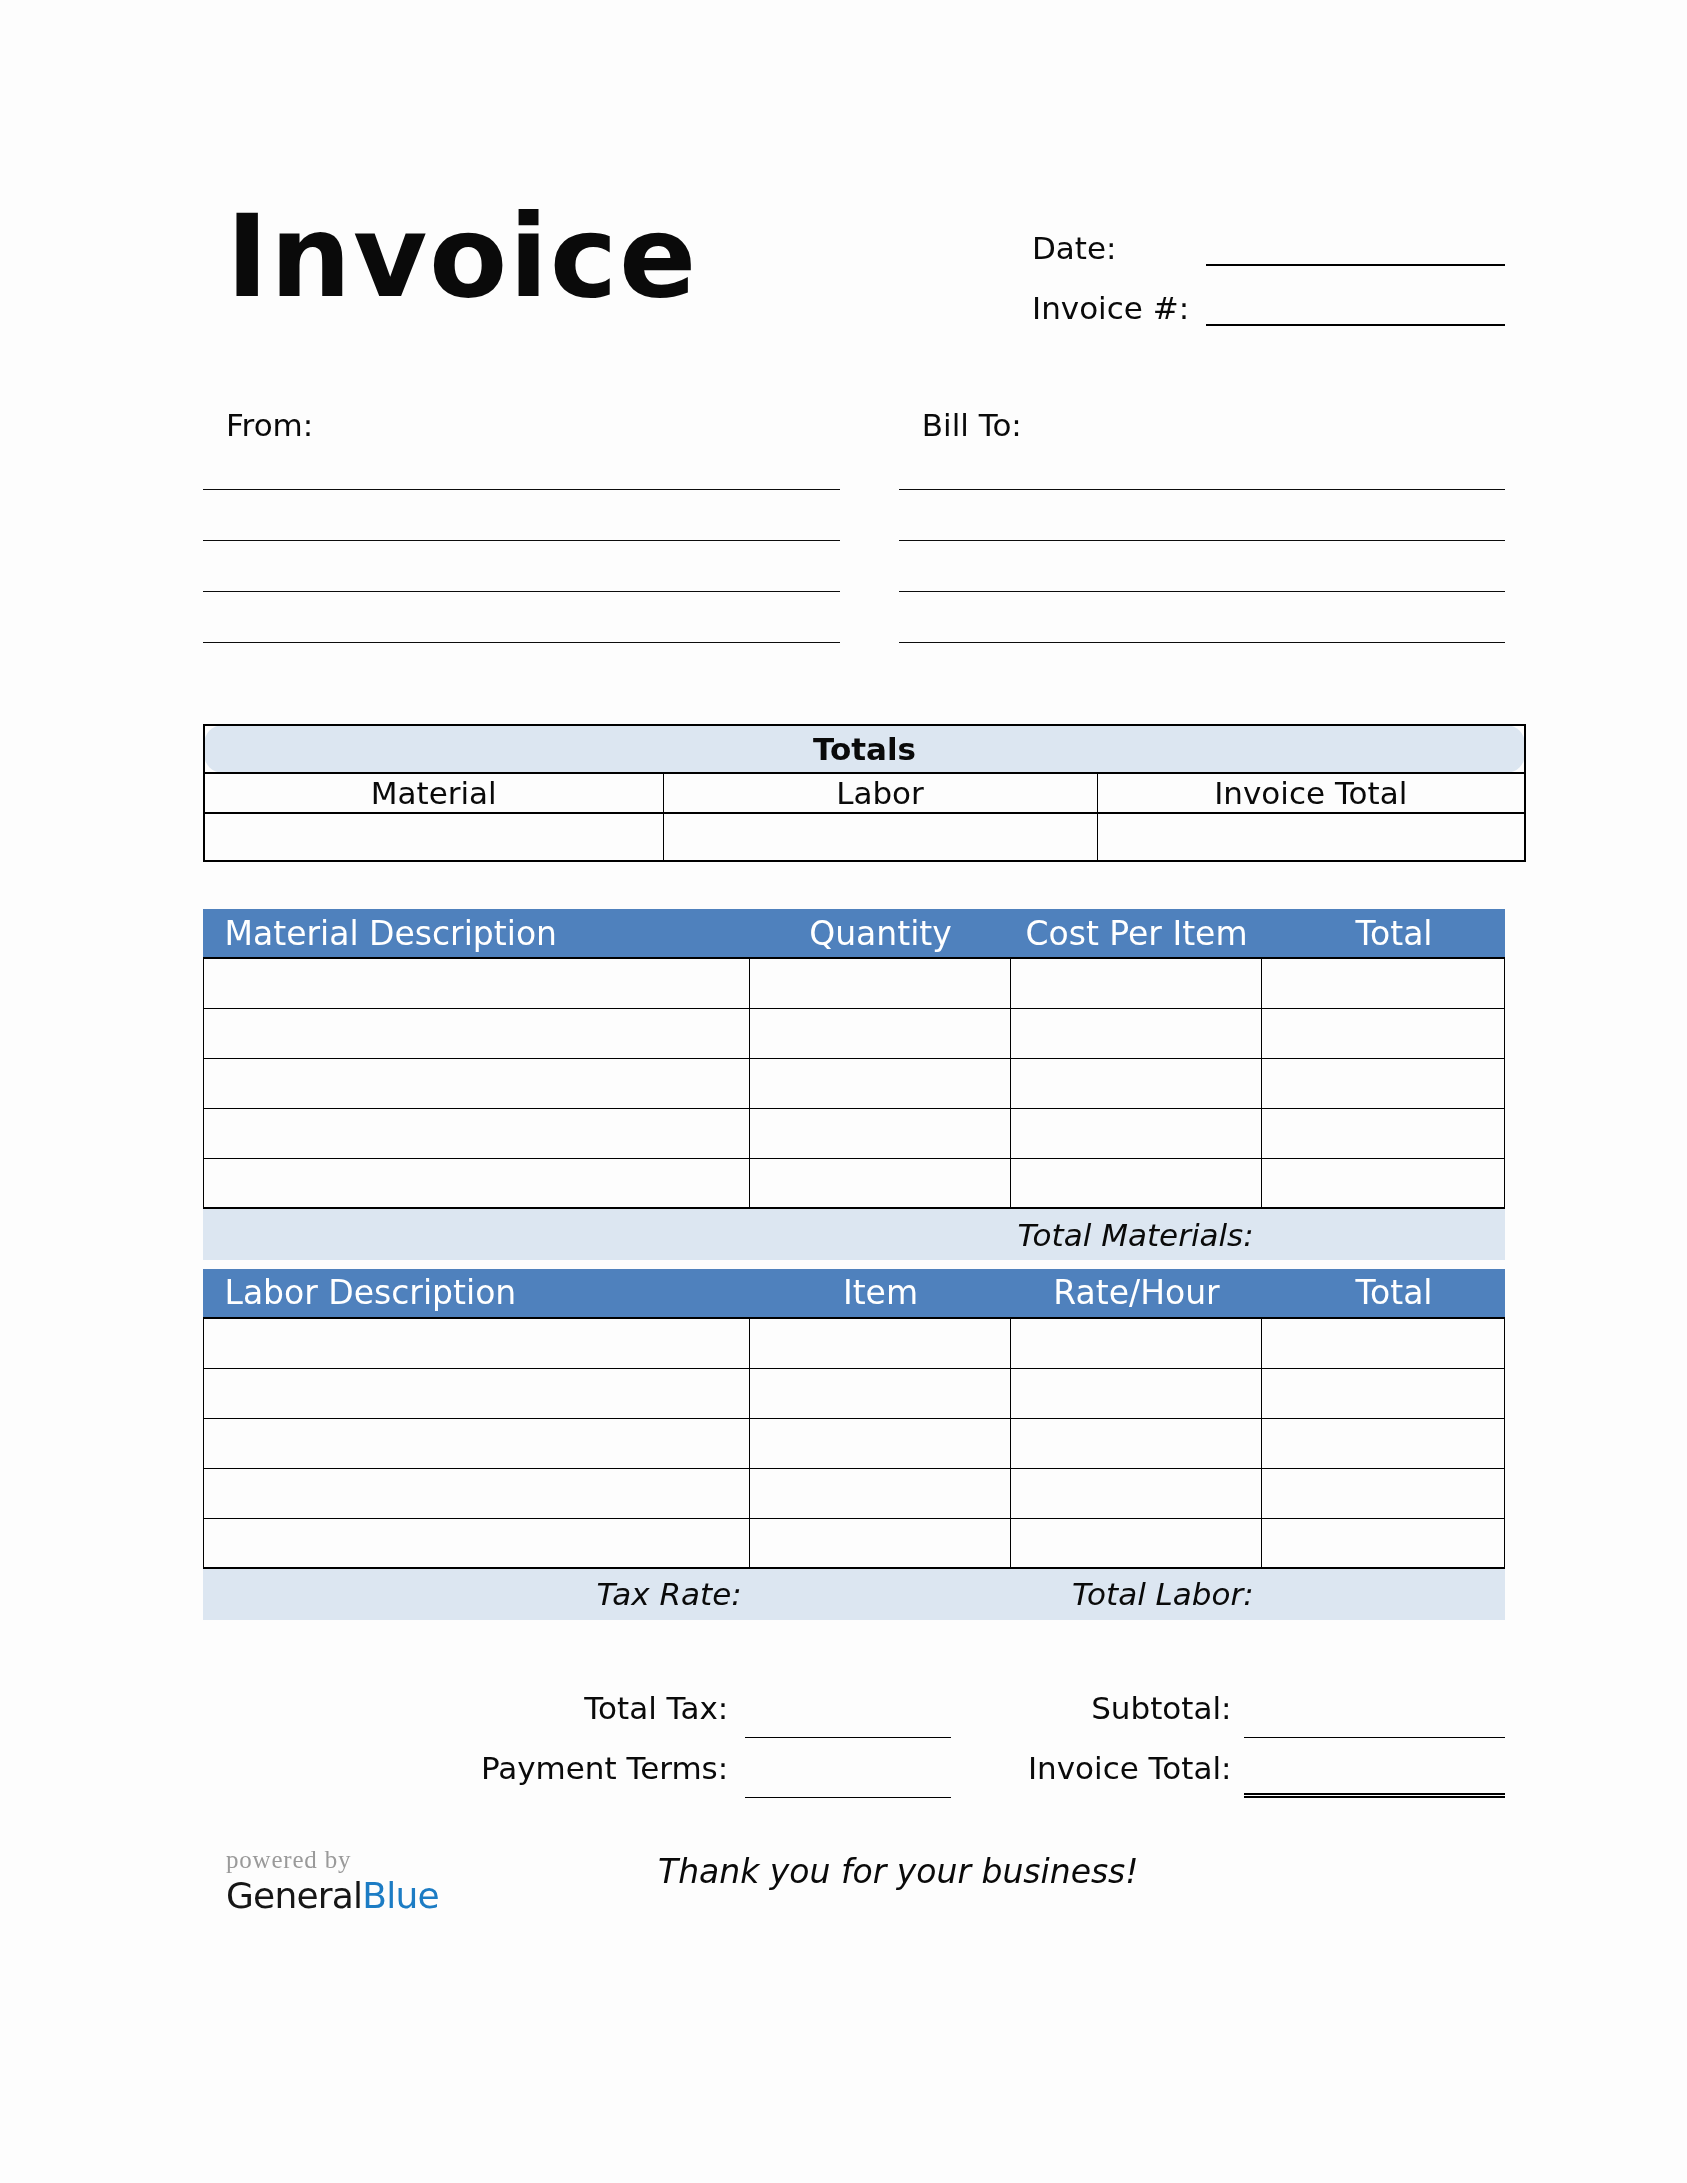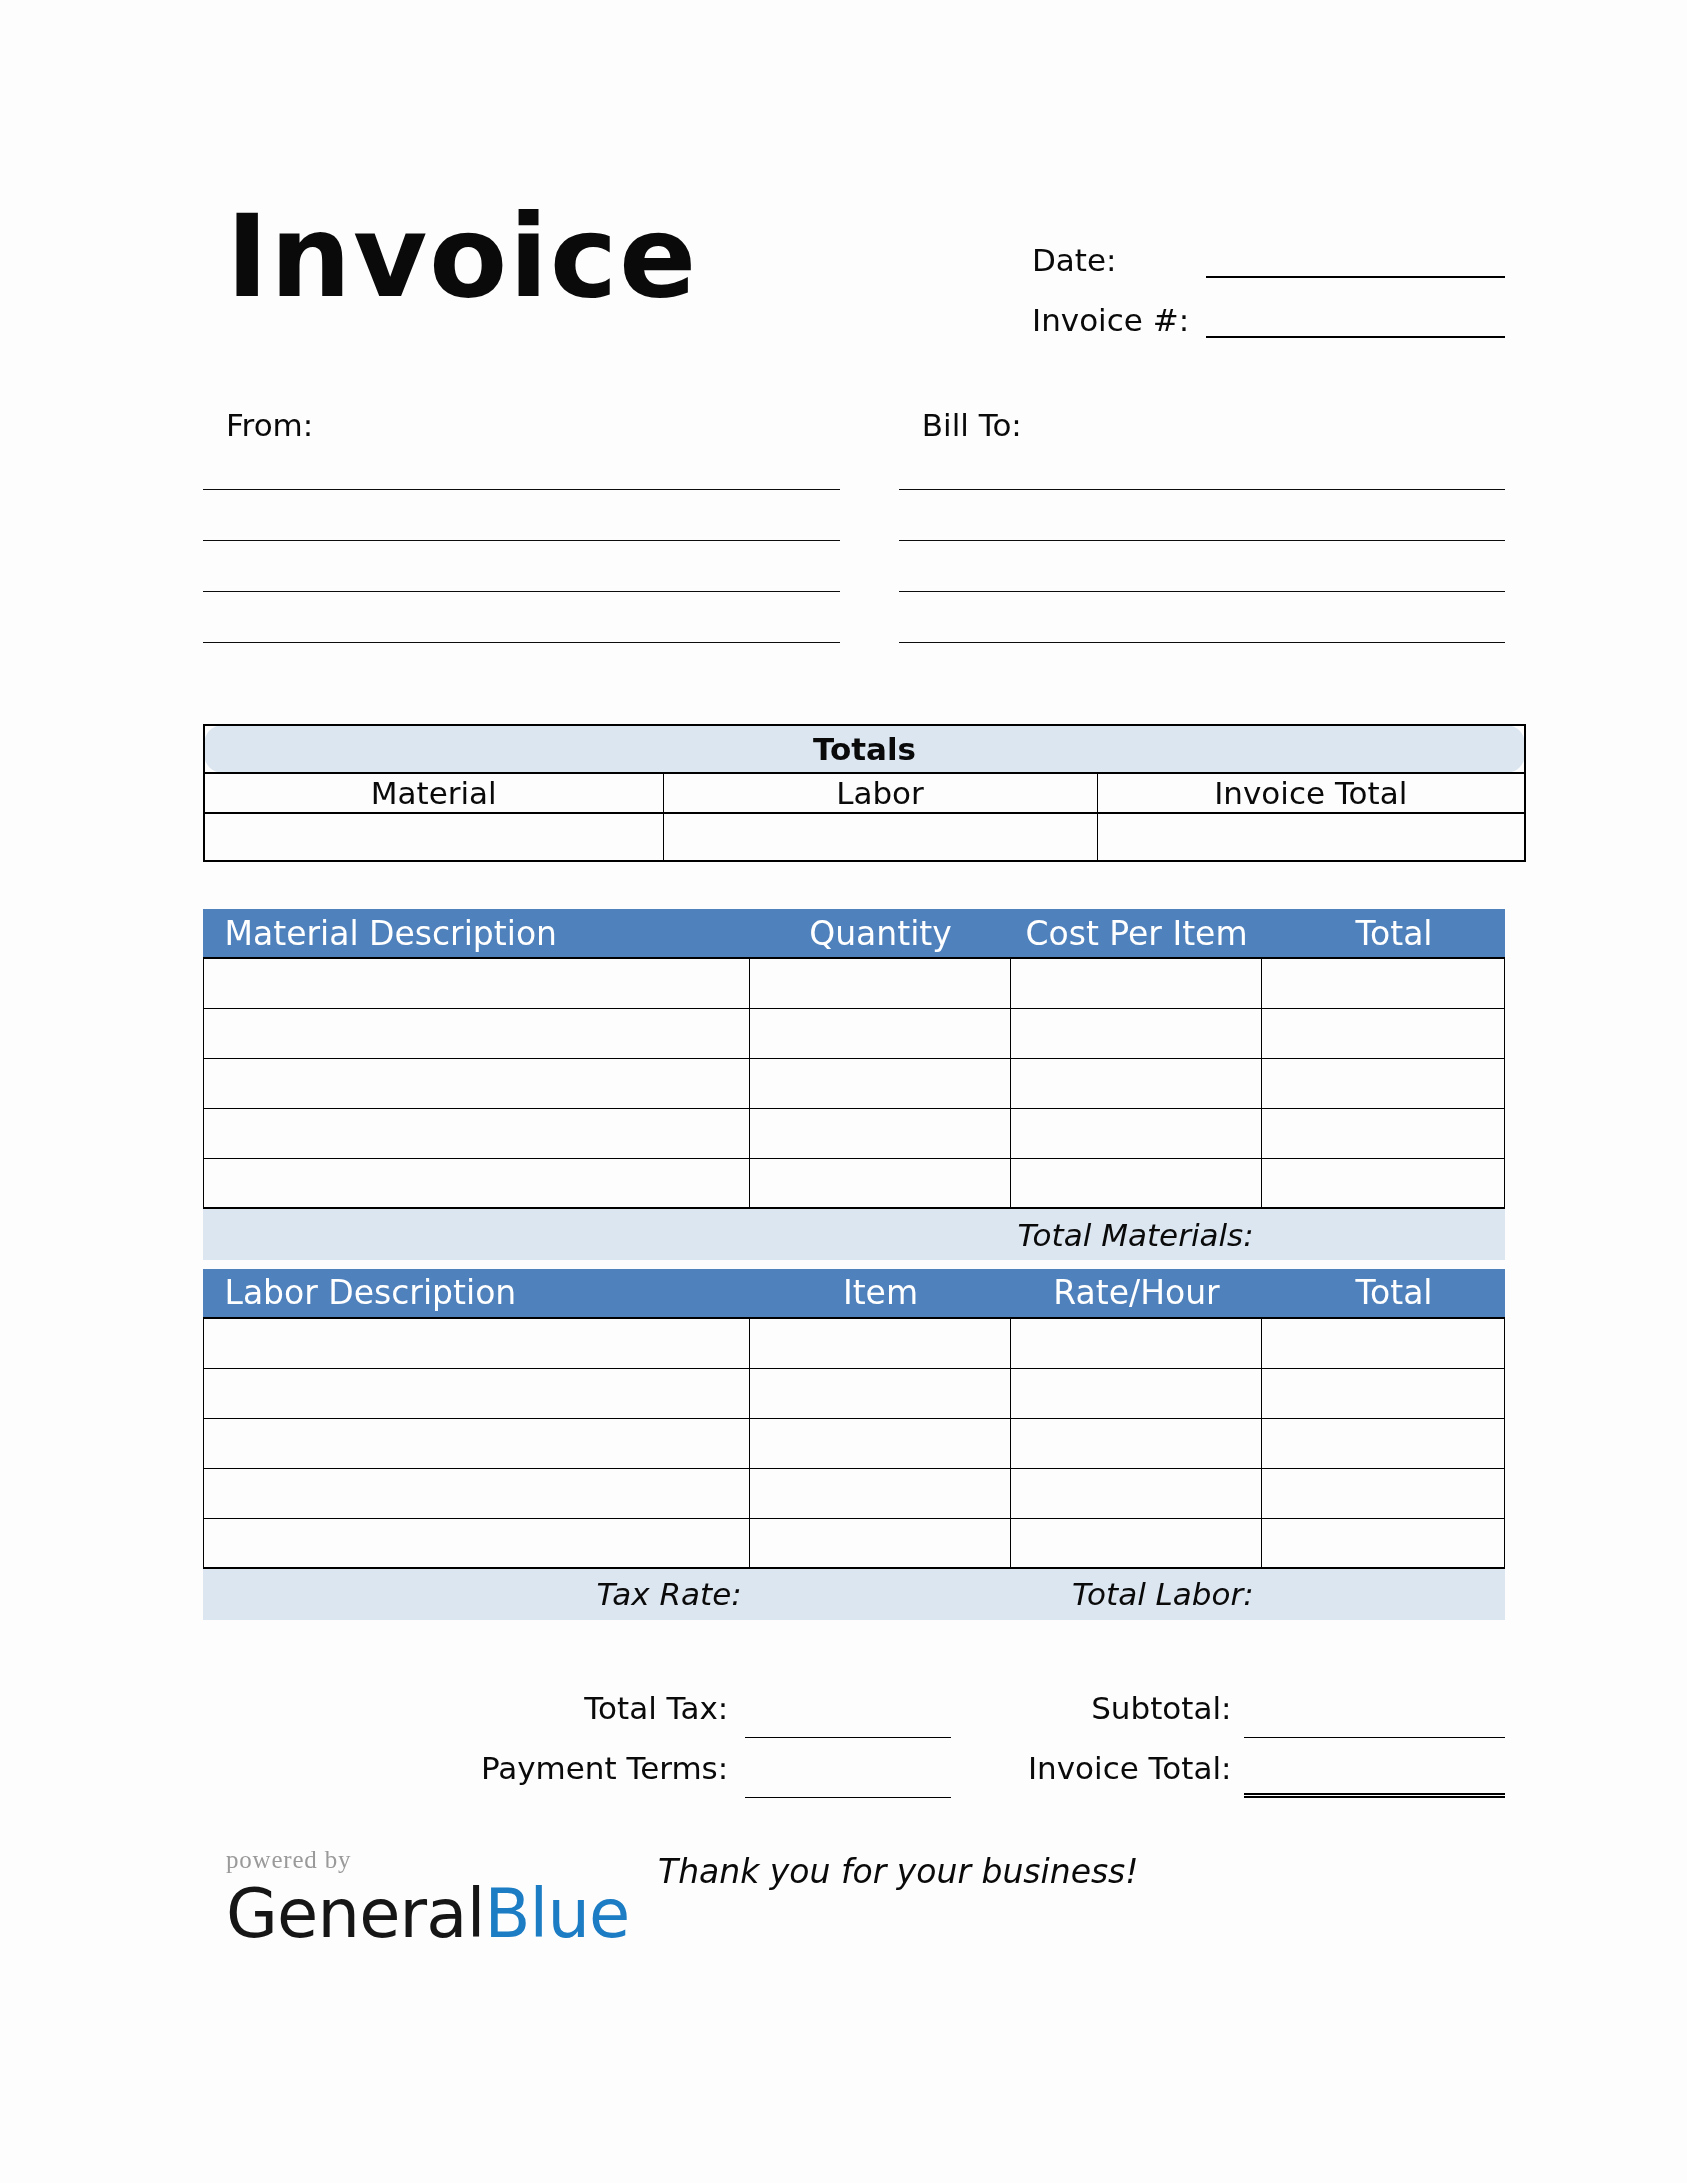--- a/index.html
+++ b/index.html
@@ -20,21 +20,21 @@
   
   .header-row { display: flex; justify-content: space-between; align-items: flex-start; margin-top: 189px; }
   .title {
     margin: 0 0 0 23px;
     font-size: 114px;
     font-weight: bold;
     line-height: 1.2;
     letter-spacing: 1.7px;
   }
   .meta { width: 473px; margin-top: 41px; }
-  .meta-row { display: flex; align-items: center; height: 60px; }
+  .meta-row { display: flex; align-items: flex-start; height: 60px; }
   .meta-label { display: inline-block; width: 174px; font-size: 31px; }
   .meta-line { flex: 1; height: 36px; border-bottom: 2.5px solid #000; }
 
   
   .parties { display: flex; margin-top: 55px; }
   .party-from { width: 647px; margin-right: 59px; }
   .party-bill { width: 616px; }
   .party-label { font-size: 31px; margin-left: 23px; line-height: 1.3; }
   .blank-line { height: 51px; border-bottom: 1.7px solid #0c0c0c; }
   .blank-line.first { height: 45px; }
@@ -100,21 +100,21 @@
   .sum-label.w2 { width: 285px; }
   .sum-line { border-bottom: 1.7px solid #000; height: 50px; }
   .sum-line.l1 { width: 209px; margin-left: 16.5px; }
   .sum-line.l2 { width: 265px; margin-left: 12.4px; }
   .sum-line.double { border-bottom: 5.8px double #000; }
 
   
   .footer { position: relative; margin-top: 48px; }
   .logo { margin-left: 23px; }
   .powered { font-size: 25px; color: var(--powered_gray, #9a9a9a); letter-spacing: 0.8px; font-family: Liberation Serif, serif; }
-  .brand { font-size: 67px; letter-spacing: -0.8px; margin-top: 1.7px; }
+  .brand { font-size: 36px; letter-spacing: -0.8px; margin-top: 1.7px; }
   .brand-general { color: #161616; }
   .brand-blue { color: var(--brand_blue, #1c7cc4); }
   .thankyou { position: absolute; left: 455px; top: 6.6px; font-size: 33px; font-style: italic; }
 </style>
 </head>
 <body>
 
 <div class="page">
   <div class="content">
 

